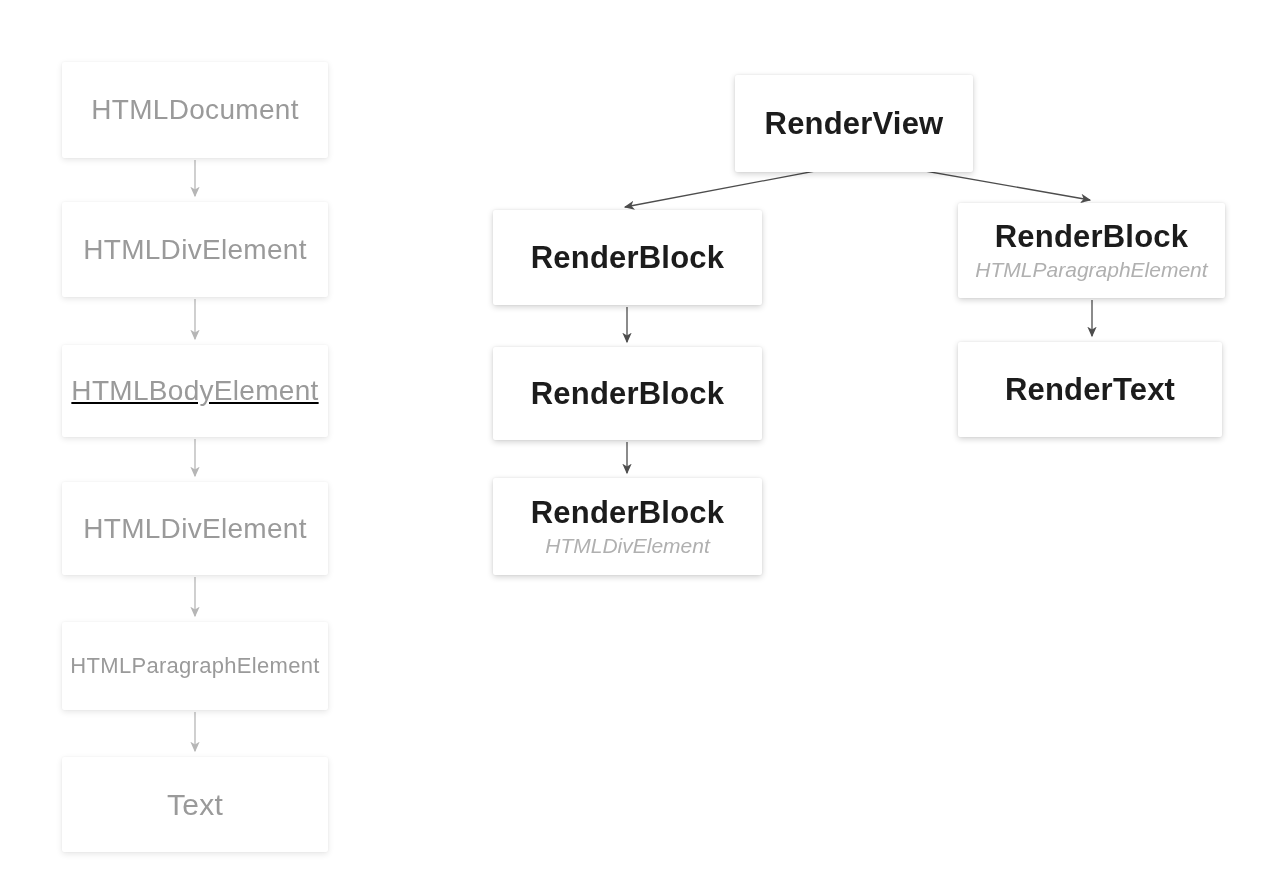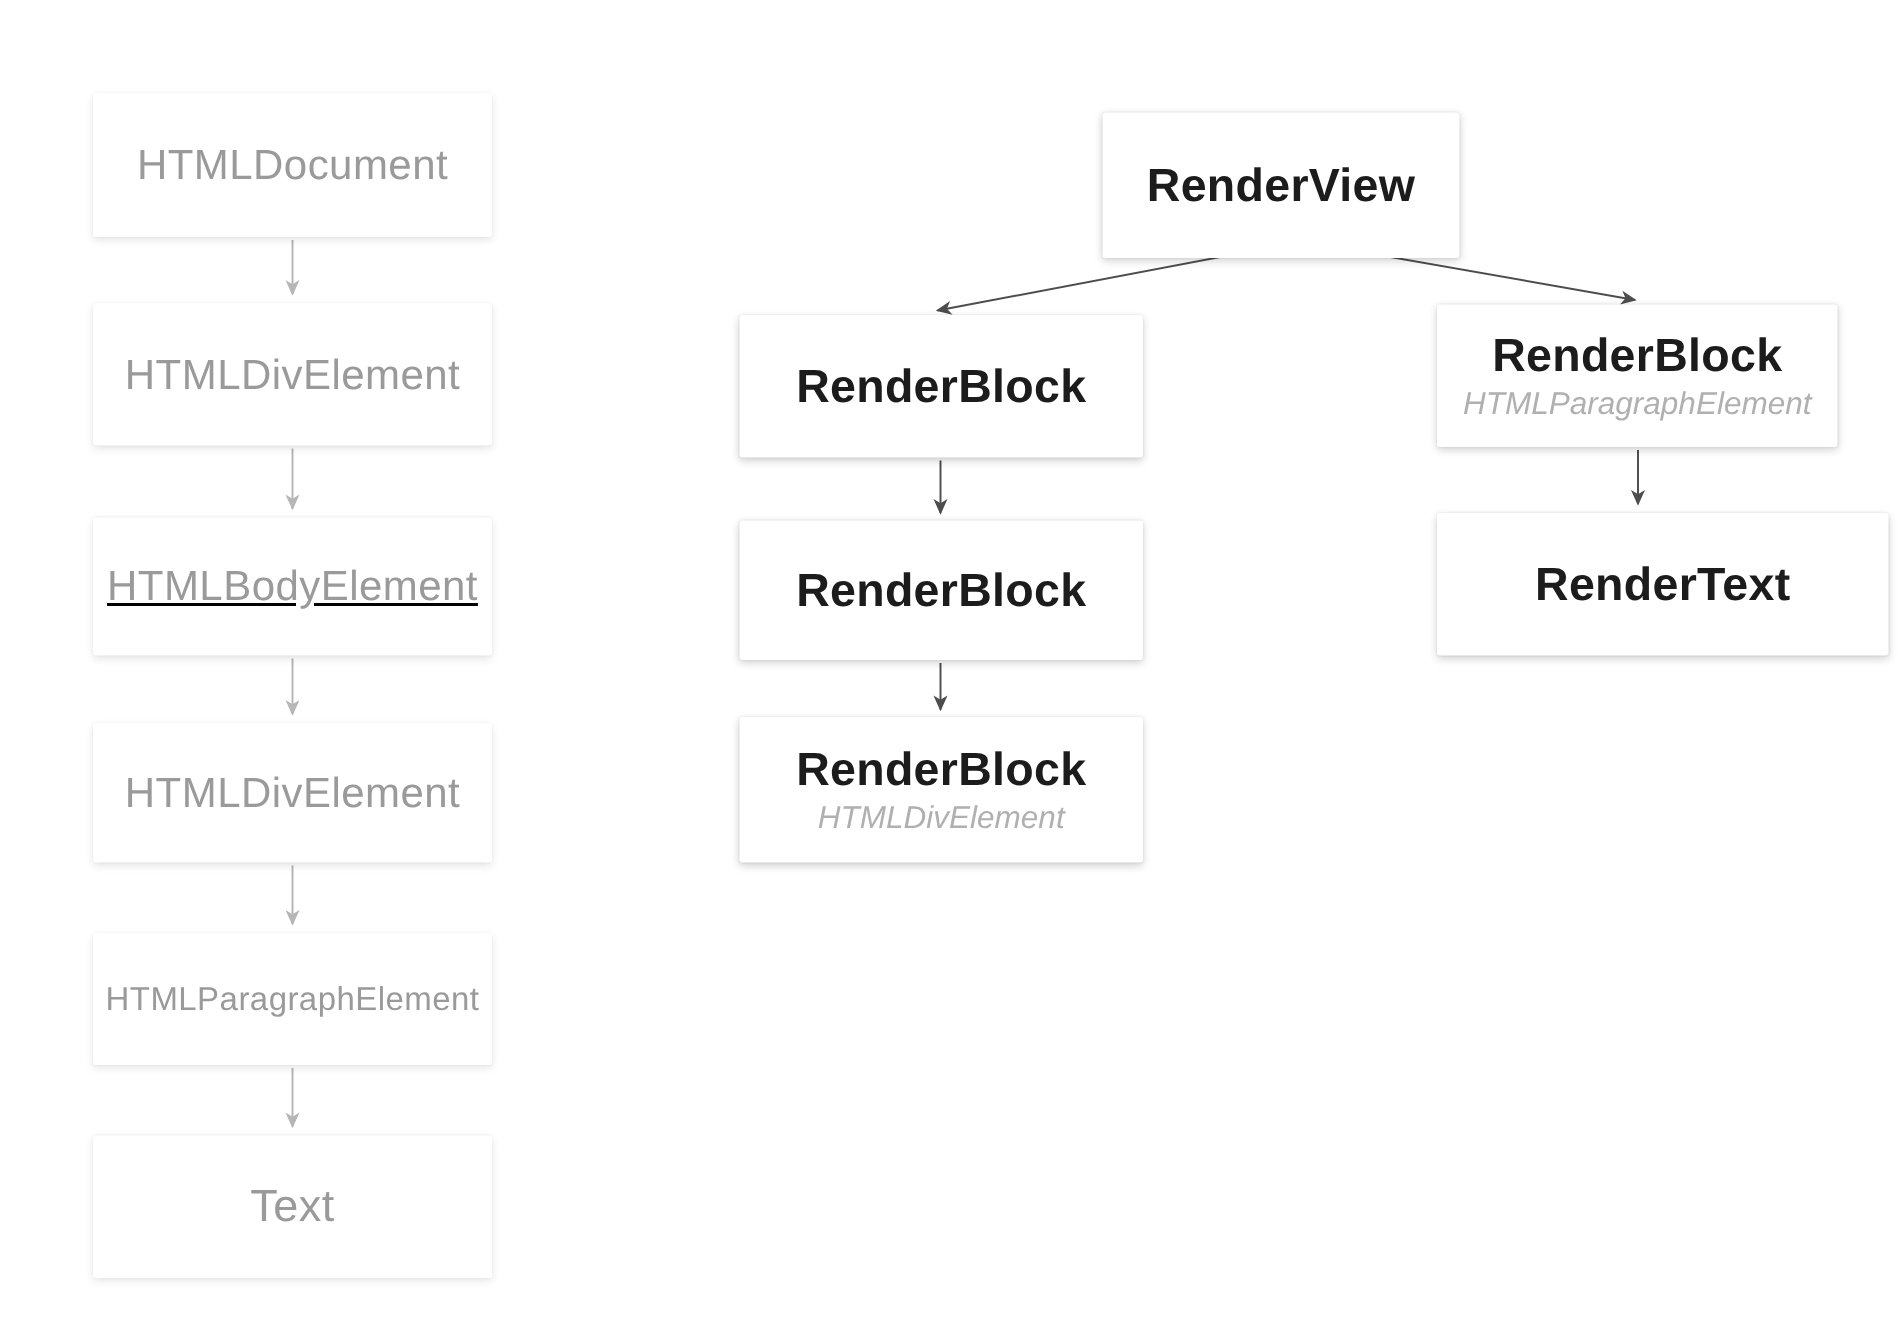--- a/index.html
+++ b/index.html
@@ -144,18 +144,18 @@
     </div>
     <div class="box render" style="left:493px; top:478px; width:269px; height:97px;">
       <span class="render-label">RenderBlock</span>
       <span class="subtitle-label">HTMLDivElement</span>
     </div>
 
     <div class="box render" style="left:958px; top:203px; width:267px; height:95px;">
       <span class="render-label">RenderBlock</span>
       <span class="subtitle-label">HTMLParagraphElement</span>
     </div>
-    <div class="box render" style="left:958px; top:342px; width:301px; height:95px;">
+    <div class="box render" style="left:958px; top:342px; width:264px; height:95px;">
       <span class="render-label">RenderText</span>
     </div>
   </div>
 
 </div>
 
 </body></html>

